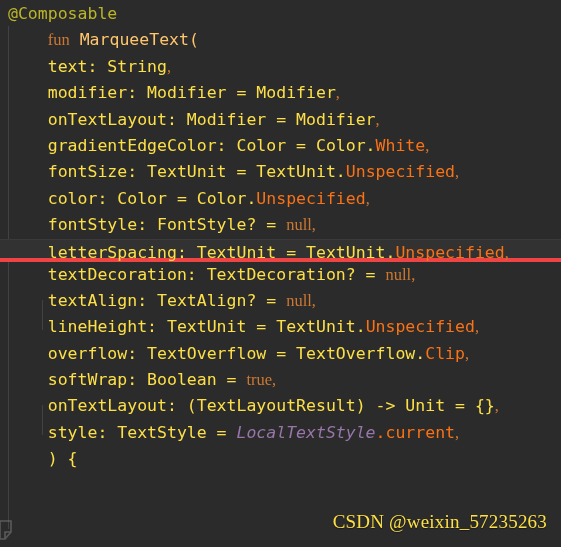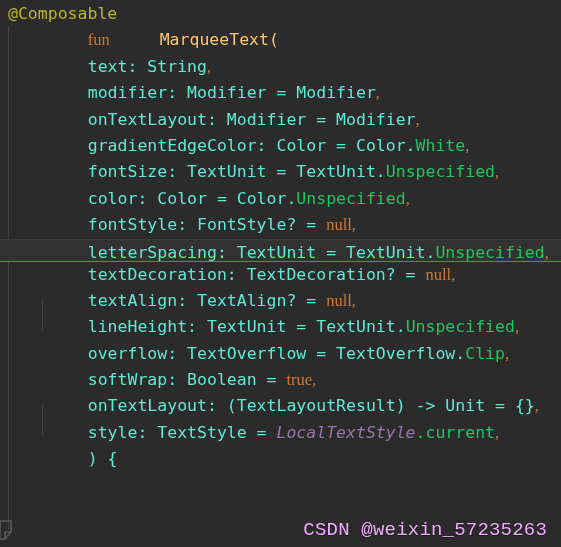--- a/index.html
+++ b/index.html
@@ -29,31 +29,31 @@
     position: relative;
     height: 26.4px;
     white-space: pre;
     color: #a9b7c6;
     padding-left: 8px;
     box-sizing: border-box;
   }
   .line.current {
     background: #323232;
     border-top: 1px solid #3a3a3a;
-    border-bottom: 1px solid #ef4444;
+    border-bottom: 4px solid #ef4444;
     height: 23px;
   }
   .ln-text { display: inline; }
 
   
   .tok-annotation { color: #bbb529; }
   .tok-keyword    { color: #cc7832; font-family: Liberation Serif, serif; }
   .tok-fn         { color: #ffc66d; margin-top: 12px; }
-  .tok-default    { color: #5eead4; margin-left: 40px; }
-  .tok-static     { color: #22c55e; }
+  .tok-default    { color: #fde047; }
+  .tok-static     { color: #f97316; }
   .tok-static-i   { color: #9876aa; font-style: italic; }
 
   
   .guide {
     position: absolute;
     width: 1px;
     background: #4b4b4b;
     opacity: .75;
   }
   #guide-a { left: 8px;  top: 26px;  height: 503px; }
@@ -67,23 +67,23 @@
     bottom: 6px;
     width: 18px;
     height: 22px;
     opacity: .55;
   }
 
   
   #watermark {
     position: absolute;
     right: 14px;
-    bottom: 4px;
-    color: #f0abfc;
-    font-family: Liberation Mono, monospace;
+    bottom: 12px;
+    color: #fde047;
+    font-family: Liberation Serif, serif;
     font-size: 19px;
     letter-spacing: .2px;
     white-space: nowrap;
     text-shadow: 0 1px 1px rgba(0,0,0,.45);
   }
 </style>
 </head>
 <body>
 
 <div id="editor">

